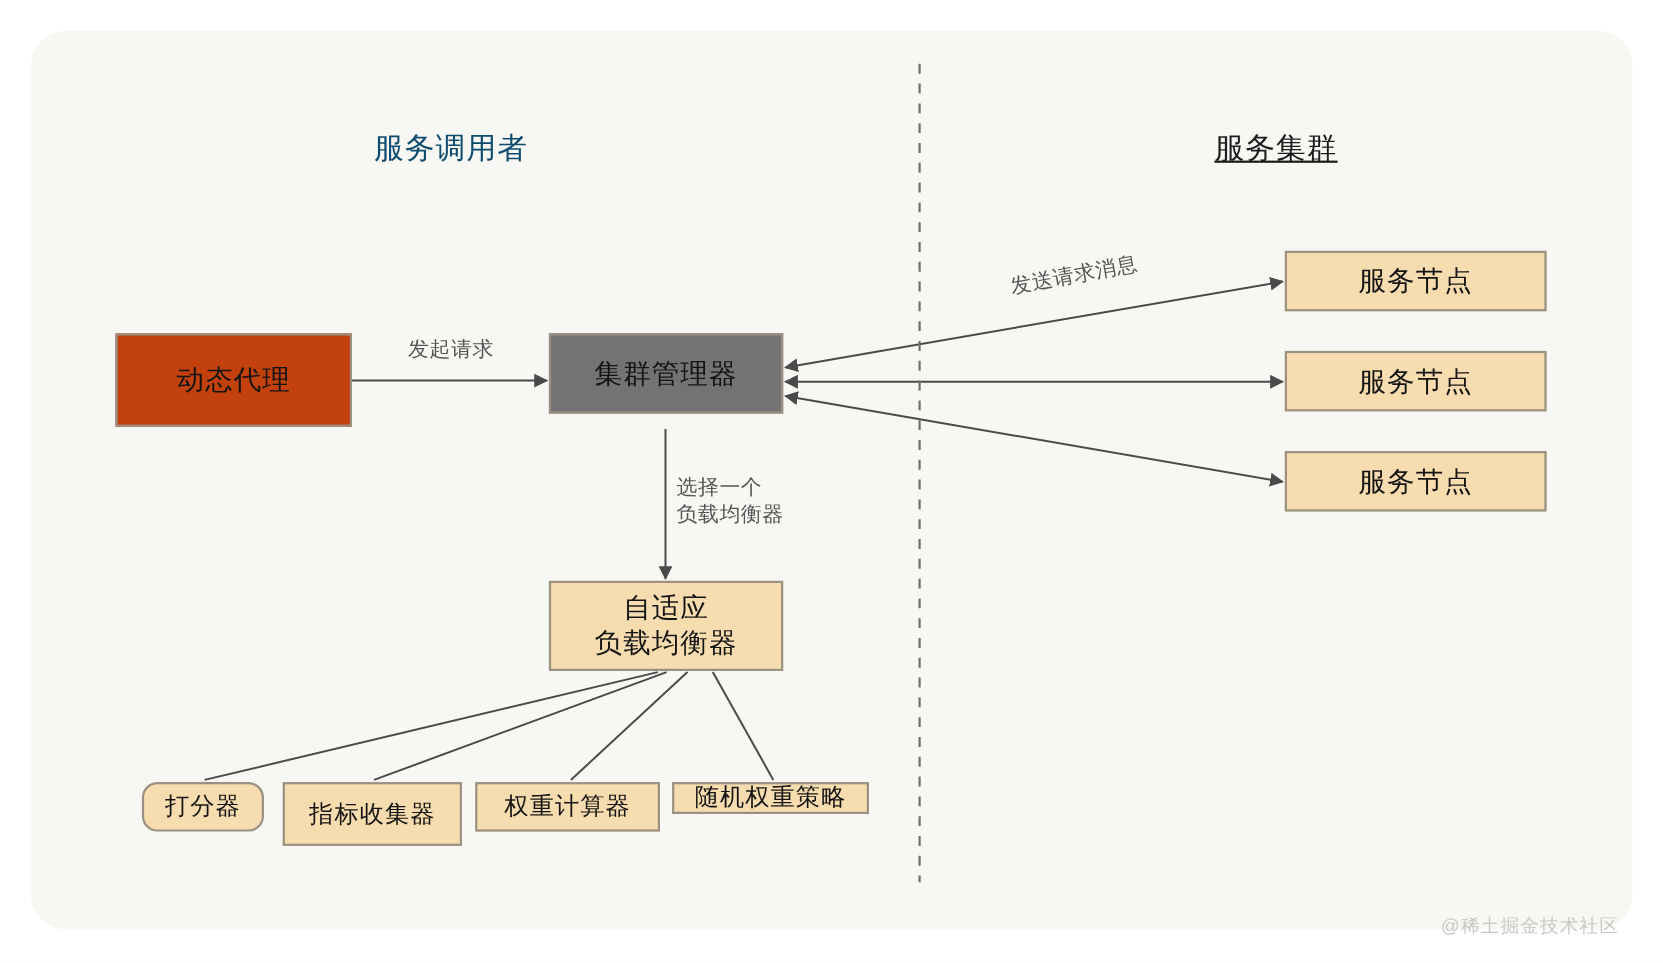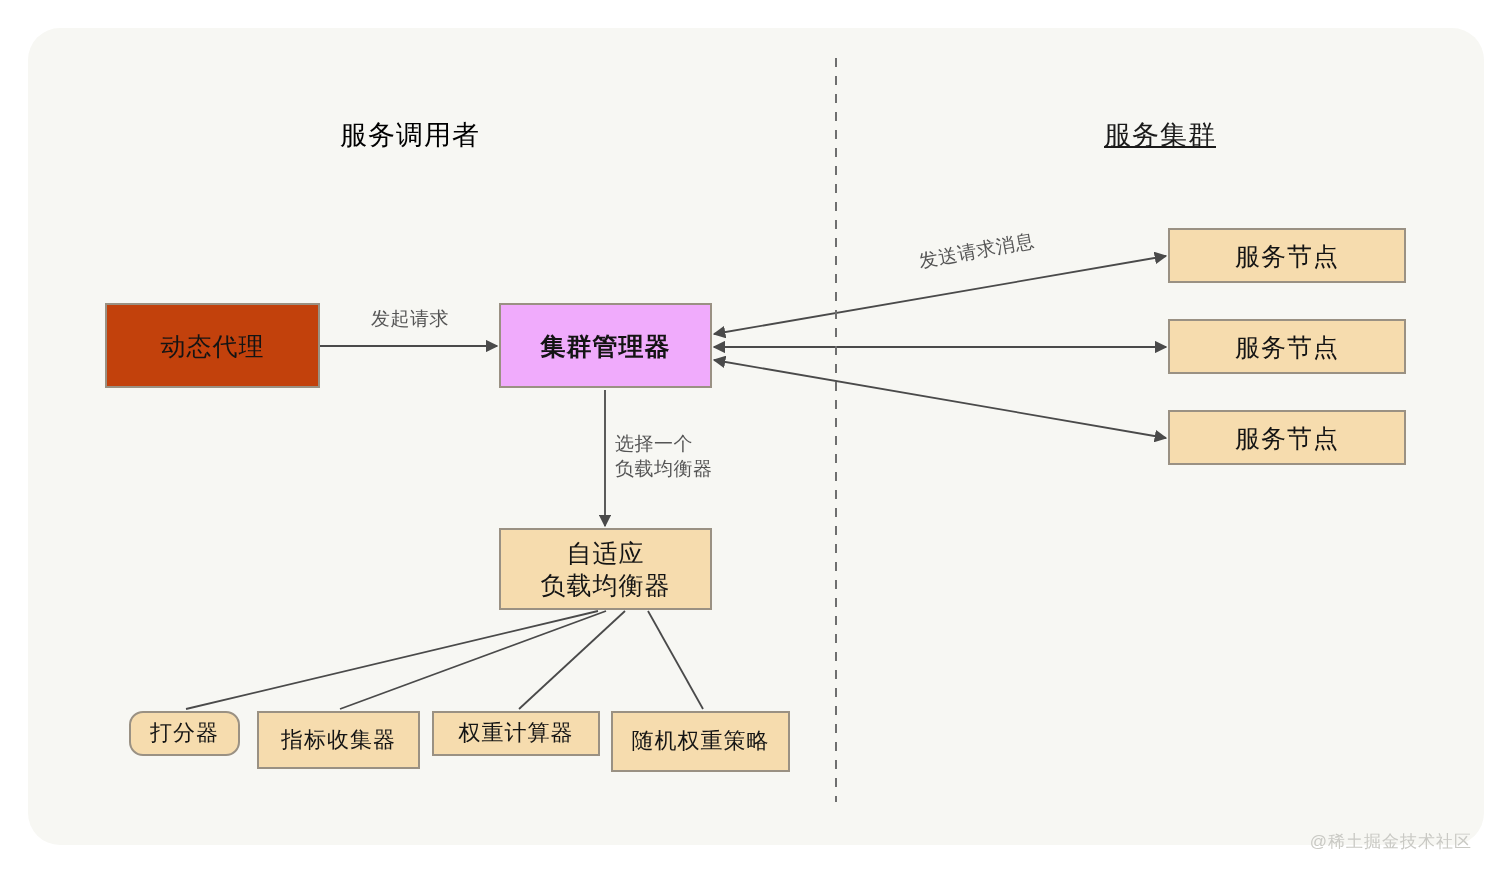--- a/index.html
+++ b/index.html
@@ -115,34 +115,34 @@
         <line x1="714" y1="347" x2="1166" y2="347" marker-end="url(#arrow-end)" marker-start="url(#arrow-start)"></line>
         <line x1="714" y1="360" x2="1166" y2="438" marker-end="url(#arrow-end)" marker-start="url(#arrow-start)"></line>
         <line x1="598" y1="611" x2="186" y2="709"></line>
         <line x1="606" y1="611" x2="340" y2="709"></line>
         <line x1="625" y1="611" x2="519" y2="709"></line>
         <line x1="648" y1="611" x2="703" y2="709"></line>
       </g>
     <line id="divider-line" stroke="#6f6f6f" stroke-width="2" stroke-dasharray="9 9" x1="836" y1="58" x2="836" y2="802"></line>
   </svg>
 
-  <div class="section-title" style="left: 410px; top: 122px; color: #000000;">服务调用者</div>
+  <div class="section-title" style="left: 410px; top: 122px; color: #0c4a6e;">服务调用者</div>
   <div class="section-title" style="left: 1160px; top: 122px; color: rgb(27, 27, 27); text-decoration: underline;">服务集群</div>
 
   <div class="node big" style="left: 105px; top: 303px; width: 215px; height: 85px; background: #c2410c; border-color: rgb(154, 145, 131); color: rgb(20, 20, 20);">动态代理</div>
-  <div class="node big" style="left: 499px; top: 303px; width: 213px; height: 85px; background: #f0abfc; border-color: rgb(154, 145, 131); color: rgb(20, 20, 20); font-weight: bold;">集群管理器</div>
+  <div class="node big" style="left: 499px; top: 303px; width: 213px; height: 73px; background: #737373; border-color: rgb(154, 145, 131); color: rgb(20, 20, 20);">集群管理器</div>
   <div class="node big" style="left: 499px; top: 528px; width: 213px; height: 82px; background: rgb(246, 220, 174); border-color: rgb(154, 145, 131); color: rgb(20, 20, 20);">自适应
 负载均衡器</div>
   <div class="node big" style="left: 1168px; top: 228px; width: 238px; height: 55px; background: rgb(246, 220, 174); border-color: rgb(154, 145, 131); color: rgb(20, 20, 20);">服务节点</div>
   <div class="node big" style="left: 1168px; top: 319px; width: 238px; height: 55px; background: rgb(246, 220, 174); border-color: rgb(154, 145, 131); color: rgb(20, 20, 20);">服务节点</div>
   <div class="node big" style="left: 1168px; top: 410px; width: 238px; height: 55px; background: rgb(246, 220, 174); border-color: rgb(154, 145, 131); color: rgb(20, 20, 20);">服务节点</div>
   <div class="node small" style="left: 129px; top: 711px; width: 111px; height: 45px; background: rgb(246, 220, 174); border-color: rgb(154, 145, 131); color: rgb(20, 20, 20); border-radius: 14px;">打分器</div>
   <div class="node small" style="left: 257px; top: 711px; width: 163px; height: 58px; background: rgb(246, 220, 174); border-color: rgb(154, 145, 131); color: rgb(20, 20, 20);">指标收集器</div>
   <div class="node small" style="left: 432px; top: 711px; width: 168px; height: 45px; background: rgb(246, 220, 174); border-color: rgb(154, 145, 131); color: rgb(20, 20, 20);">权重计算器</div>
-  <div class="node small" style="left: 611px; top: 711px; width: 179px; height: 61px; background: rgb(246, 220, 174); border-color: rgb(154, 145, 131); color: rgb(20, 20, 20);">随机权重策略</div>
+  <div class="node small" style="left: 611px; top: 711px; width: 179px; height: 29px; background: rgb(246, 220, 174); border-color: rgb(154, 145, 131); color: rgb(20, 20, 20);">随机权重策略</div>
 
   <div class="edge-label centered" style="left: 410px; top: 307px; color: rgb(85, 85, 85);">发起请求</div>
   <div class="edge-label" style="left: 615px; top: 432px; color: rgb(85, 85, 85);">选择一个
 负载均衡器</div>
   <div class="edge-label rot" style="left: 917px; top: 250px; color: rgb(85, 85, 85);">发送请求消息</div>
 
   <div id="watermark" style="color: rgb(201, 201, 196);">@稀土掘金技术社区</div>
 </div>
 
 </body></html>

